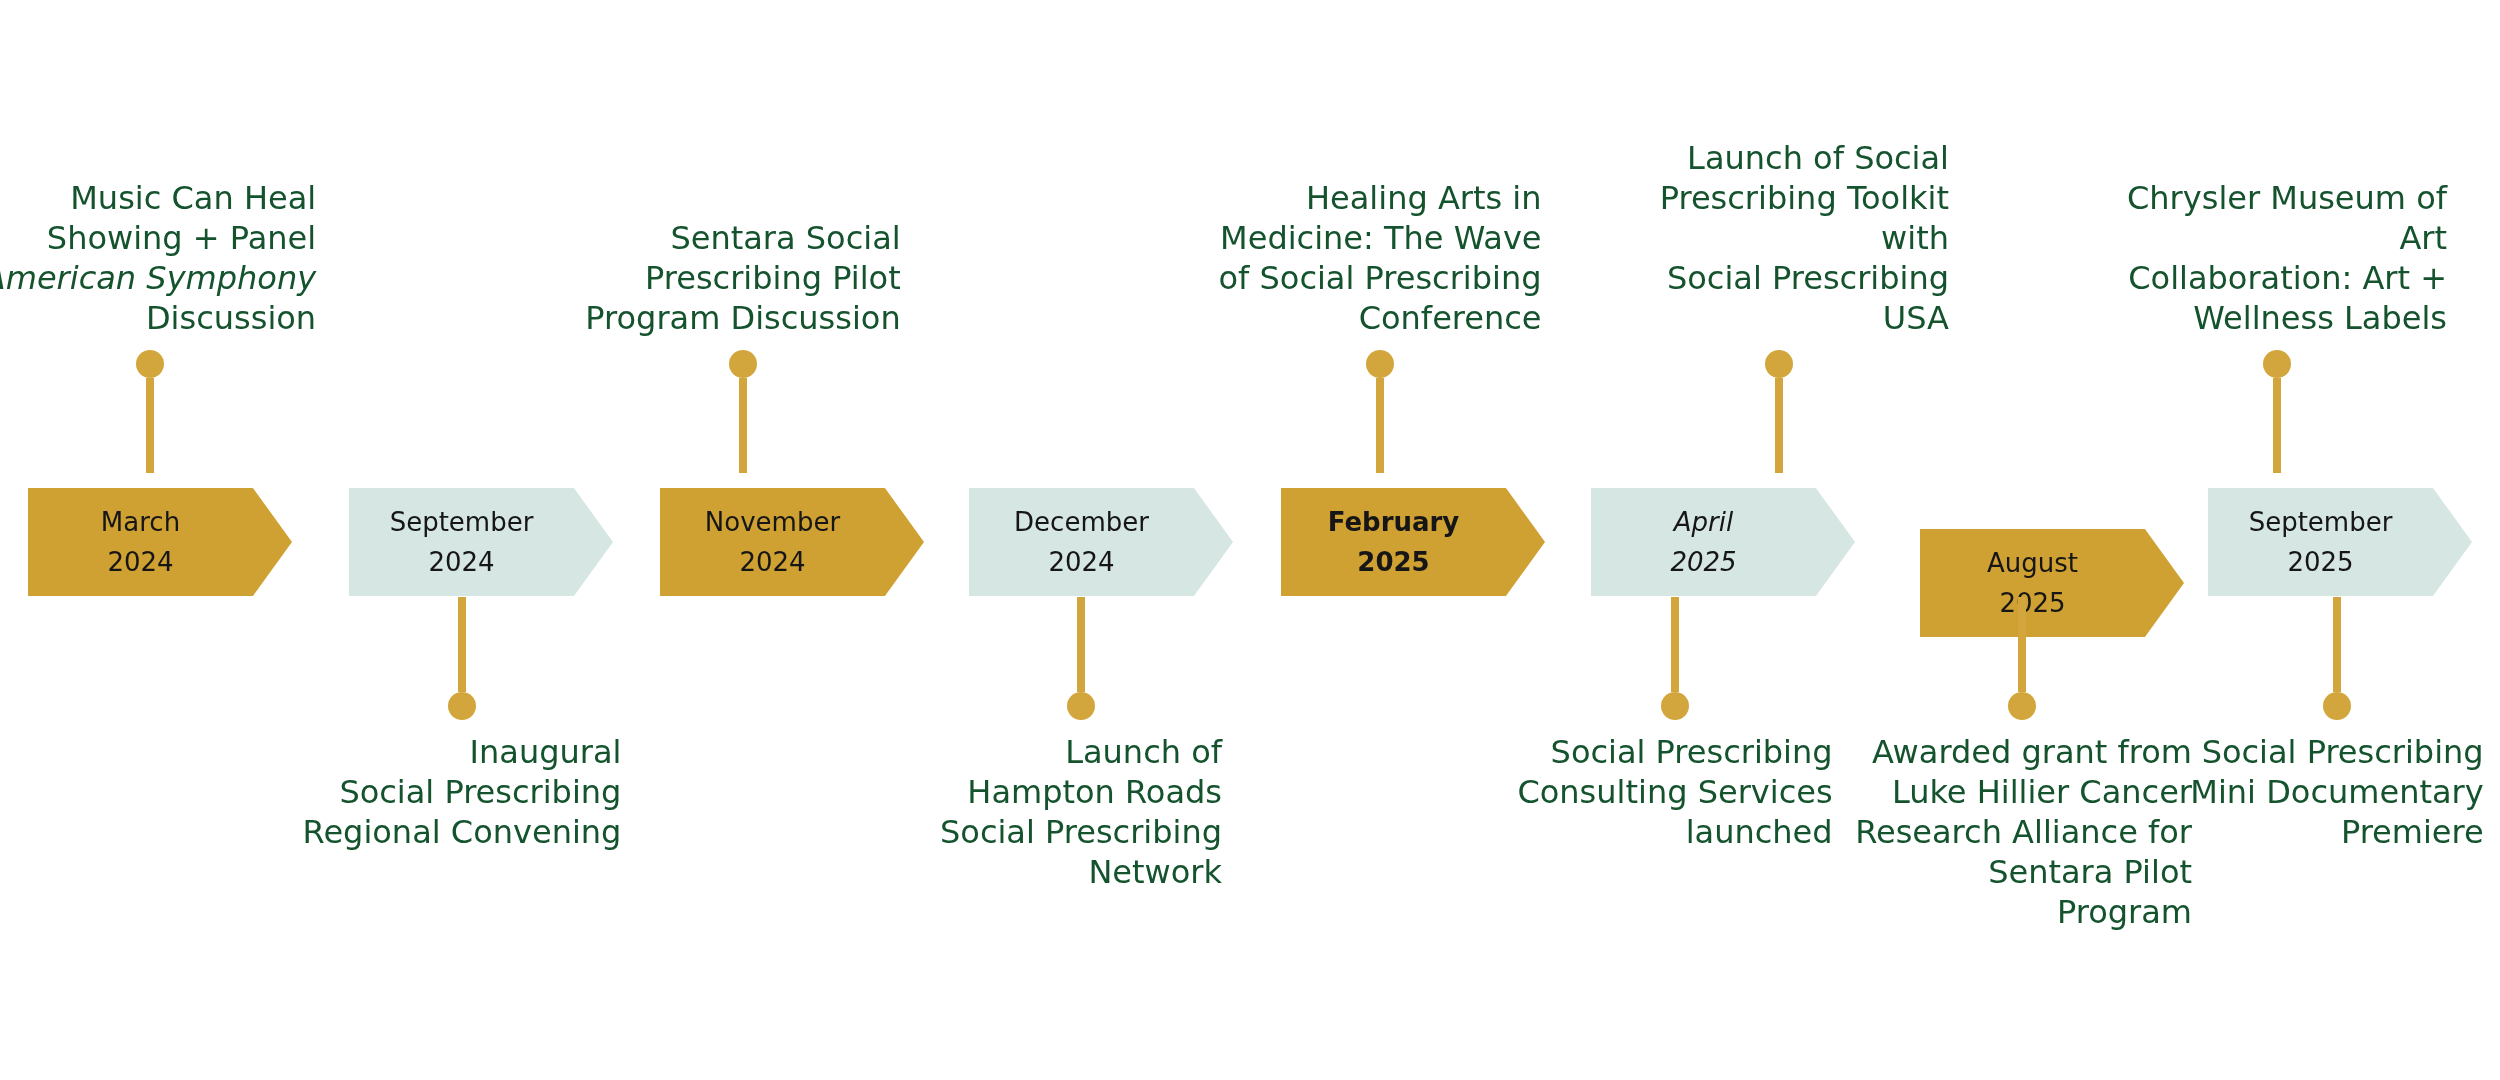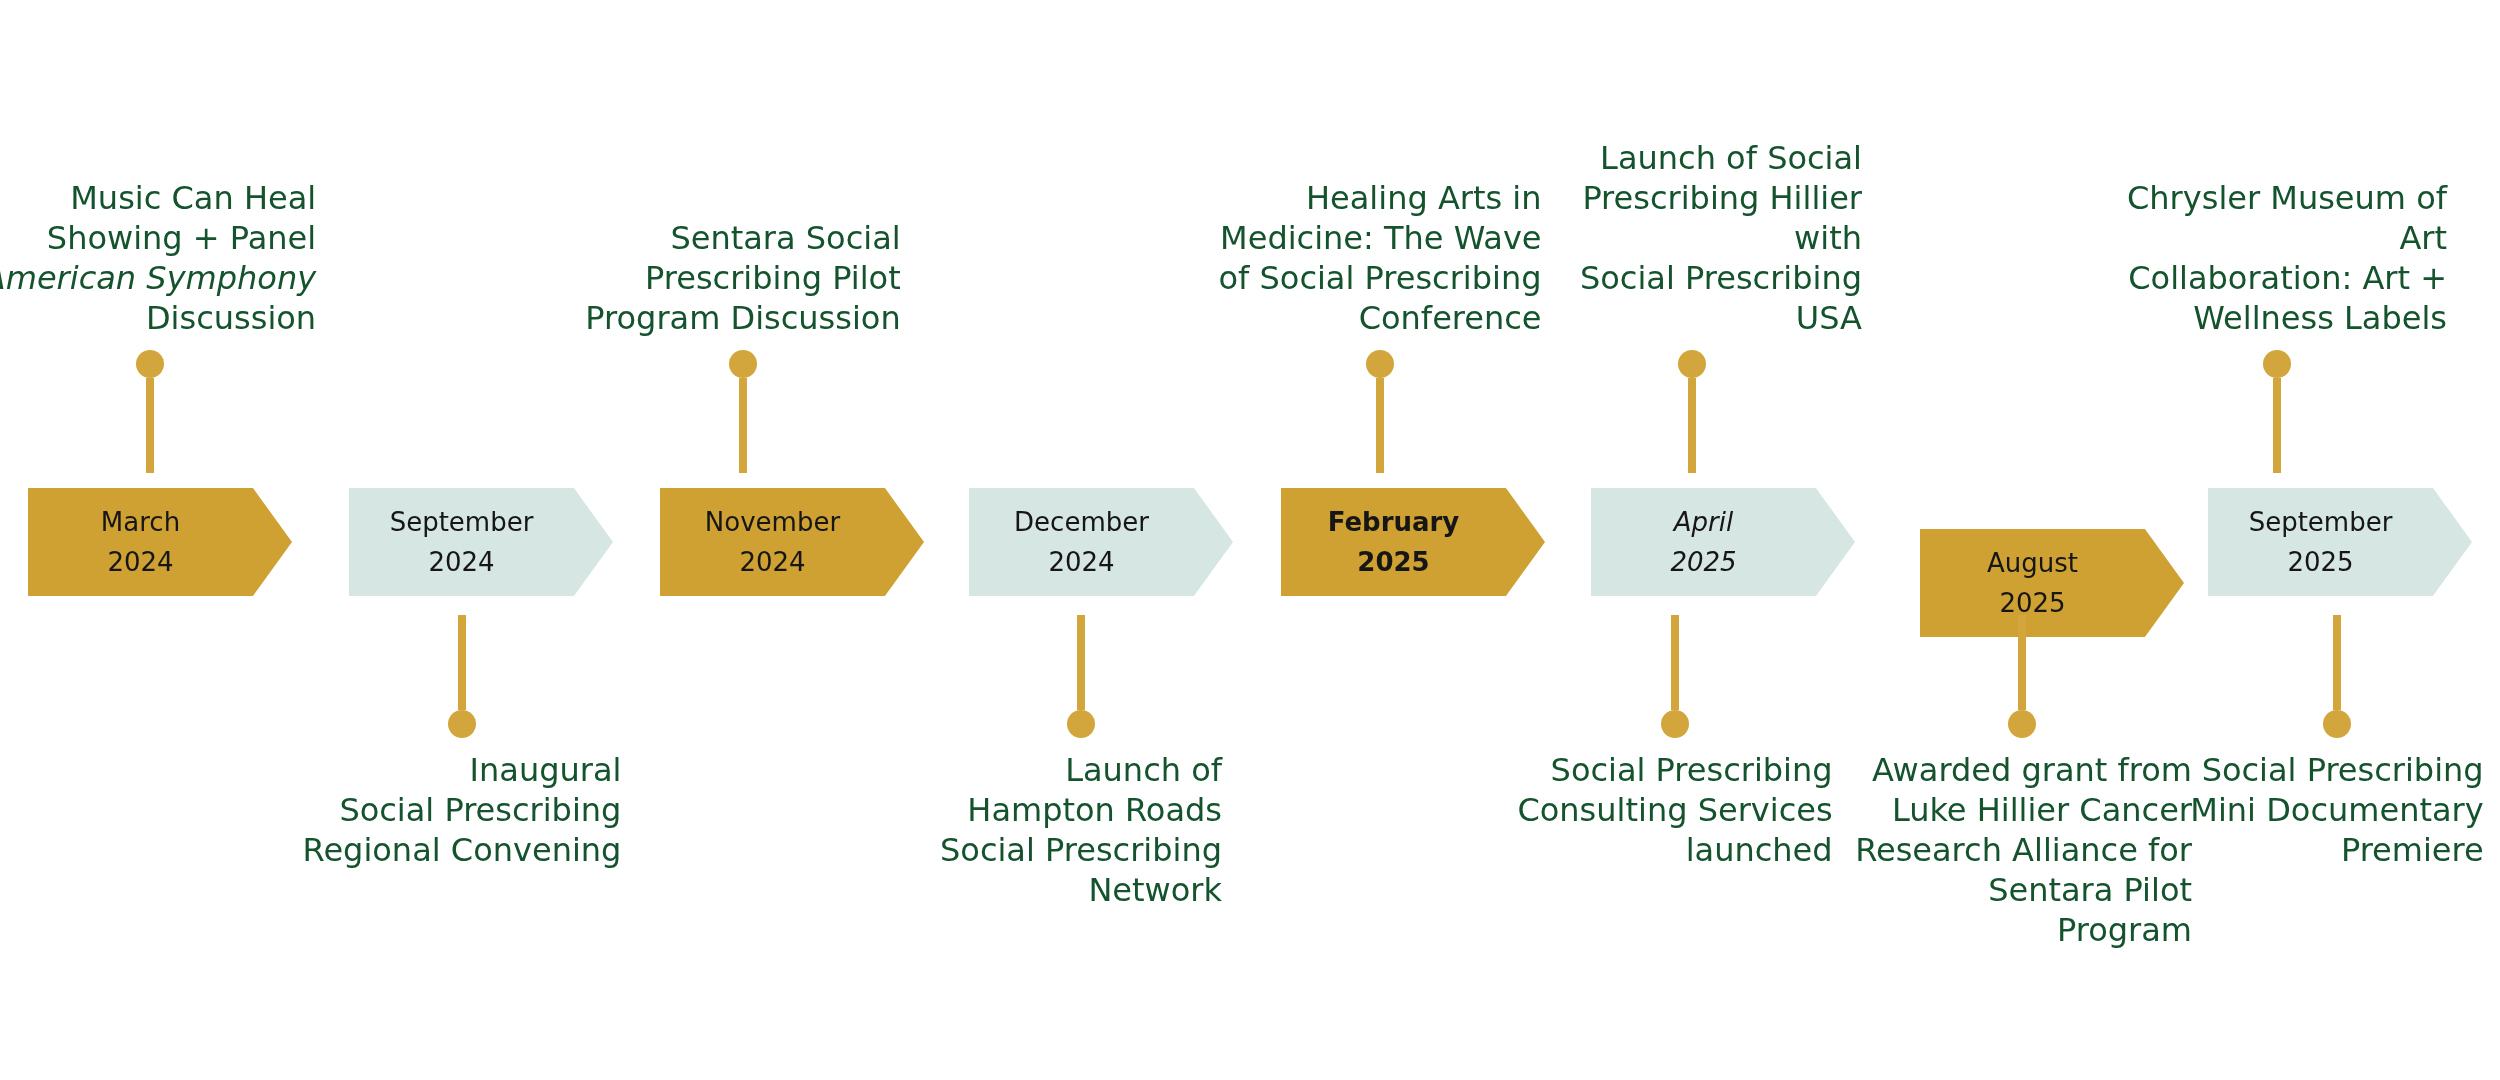--- a/index.html
+++ b/index.html
@@ -52,21 +52,21 @@
 
   
   .evt {
     position: absolute;
     width: 340px;
     display: flex;
     flex-direction: column;
     align-items: center;
   }
   .evt.above { bottom: 607px; } 
-  .evt.below { top: 615px; }    
+  .evt.below { top: 597px; }    
 
   .stem {
     width: 8px;
     height: 95px;
     background: #d2a63c;
   }
   .dot {
     width: 28px;
     height: 28px;
     border-radius: 50%;
@@ -83,21 +83,21 @@
   }
   .evt-text .line { display: block; }
   .evt-text .line.italic { font-style: italic; }
 
   
   .ea0 { left: -20px; }
   .eb1 { left: 292px; }
   .ea2 { left: 573px; }
   .eb3 { left: 911px; }
   .ea4 { left: 1210px; }
-  .ea5 { left: 1522px; }
+  .ea5 { left: 1609px; }
   .eb5 { left: 1505px; }
   .eb6 { left: 1852px; }
   .ea7 { left: 2107px; }
   .eb7 { left: 2167px; }
 </style>
 </head>
 <body>
 
 <div class="canvas">
 
@@ -187,21 +187,21 @@
       <span class="month">February</span>
       <span class="year">2025</span>
     </div>
   </section>
 
   
   <section class="ms">
     <div class="evt above ea5">
       <div class="evt-text">
         <span class="line">Launch of Social</span>
-        <span class="line">Prescribing Hillier with</span>
+        <span class="line">Prescribing Toolkit with</span>
         <span class="line">Social Prescribing USA</span>
       </div>
       <div class="dot"></div>
       <div class="stem"></div>
     </div>
     <div class="arrow teal a5">
       <span class="month">April</span>
       <span class="year">2025</span>
     </div>
     <div class="evt below eb5">

